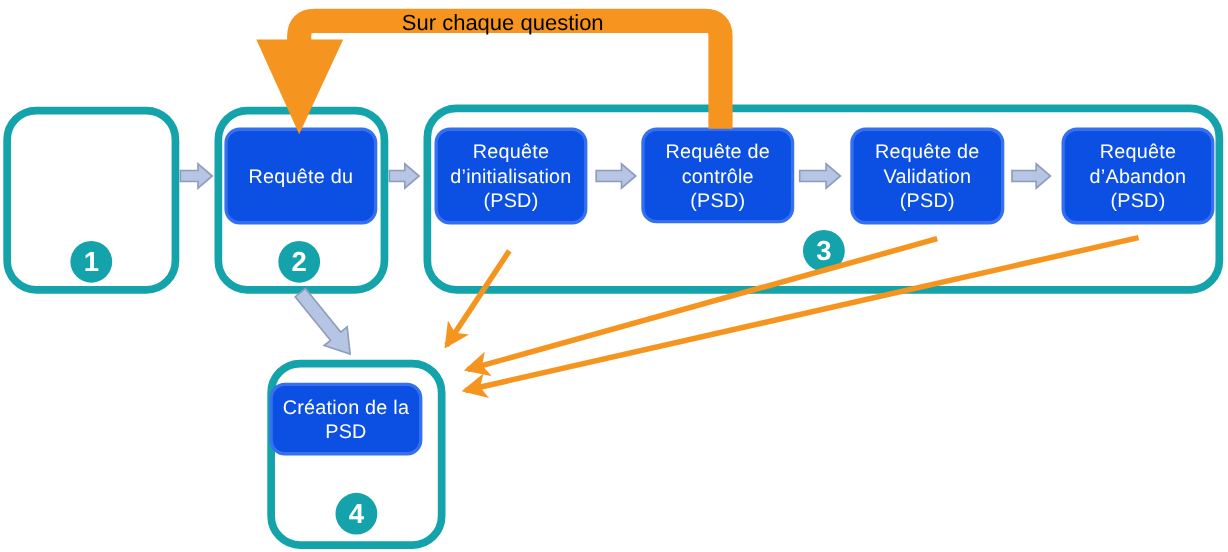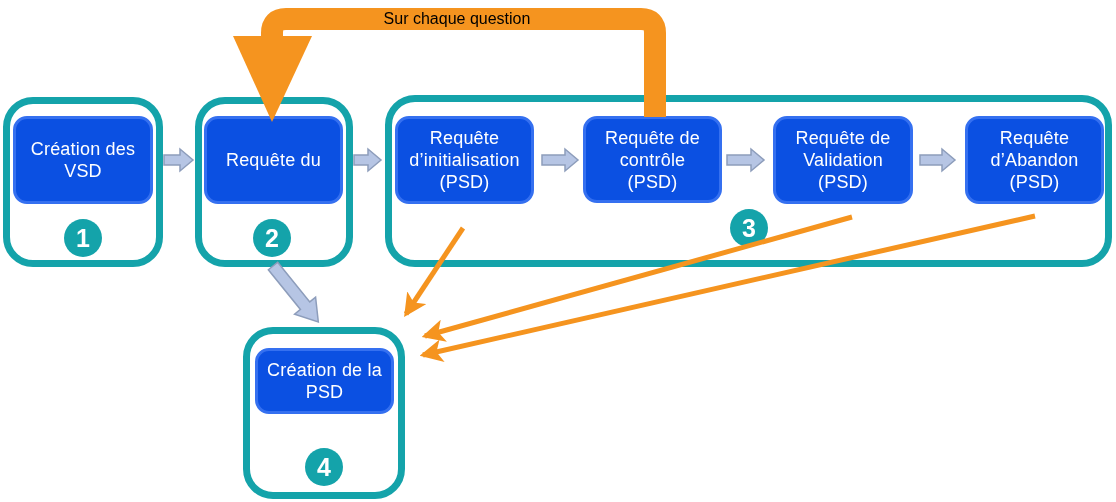--- a/index.html
+++ b/index.html
@@ -17,34 +17,30 @@
     text-align:center;font-size:18px;line-height:22px;letter-spacing:0.2px;
   }
   .badge{
     position:absolute;width:38px;height:38px;border-radius:50%;background:#14a3aa;
     color:#ffffff;font-weight:bold;font-size:25px;display:flex;align-items:center;justify-content:center;
     z-index:3;
   }
   .overlay{position:absolute;left:0;top:0;z-index:5;pointer-events:none;}
   .loop-label{
     position:absolute;left:352px;top:10px;width:210px;text-align:center;
-    font-size:16px;font-weight:500;color:#000000;z-index:6;white-space:nowrap;
+    font-size:20px;font-weight:500;color:#000000;z-index:6;white-space:nowrap;
   }
   .tc,.bb{z-index:2;}
 </style>
 </head>
 <body>
 
 <div class="stage">
 
   <div class="tc" style="left:3px;top:97px;width:160px;height:170px"></div>
-  <div class="bb" style="left:13px;top:116px;width:140px;height:88px">
-    <div>Création des</div>
-    <div>VSD</div>
-  </div>
   <div class="badge" style="left:64px;top:219px">1</div>
 
   <div class="tc" style="left:195px;top:97px;width:158px;height:170px"></div>
   <div class="bb" style="left:204px;top:116px;width:139px;height:88px">
     <div>Requête du</div>
   </div>
   <div class="badge" style="left:253px;top:219px">2</div>
 
   <div class="tc" style="left:385px;top:95px;width:727px;height:172px"></div>
 
@@ -68,21 +64,21 @@
 
   <div class="bb" style="left:965px;top:116px;width:139px;height:88px">
     <div>Requête</div>
     <div>d’Abandon</div>
     <div>(PSD)</div>
   </div>
 
   <div class="badge" style="left:730px;top:209px">3</div>
 
   <div class="tc" style="left:243px;top:327px;width:162px;height:172px"></div>
-  <div class="bb" style="left:255px;top:348px;width:139px;height:66px">
+  <div class="bb" style="left:245px;top:348px;width:139px;height:66px">
     <div>Création de la</div>
     <div>PSD</div>
   </div>
   <div class="badge" style="left:305px;top:448px">4</div>
 
   <svg class="overlay" width="1116" height="502" viewBox="0 0 1116 502">
     <defs>
       <marker id="oarrow" viewBox="0 0 10 10" refX="8.5" refY="5" markerWidth="4.6" markerHeight="4.6" orient="auto-start-reverse">
         <path d="M0,0 L10,5 L0,10 L2.5,5 Z" fill="#f5941f"></path>
       </marker>

